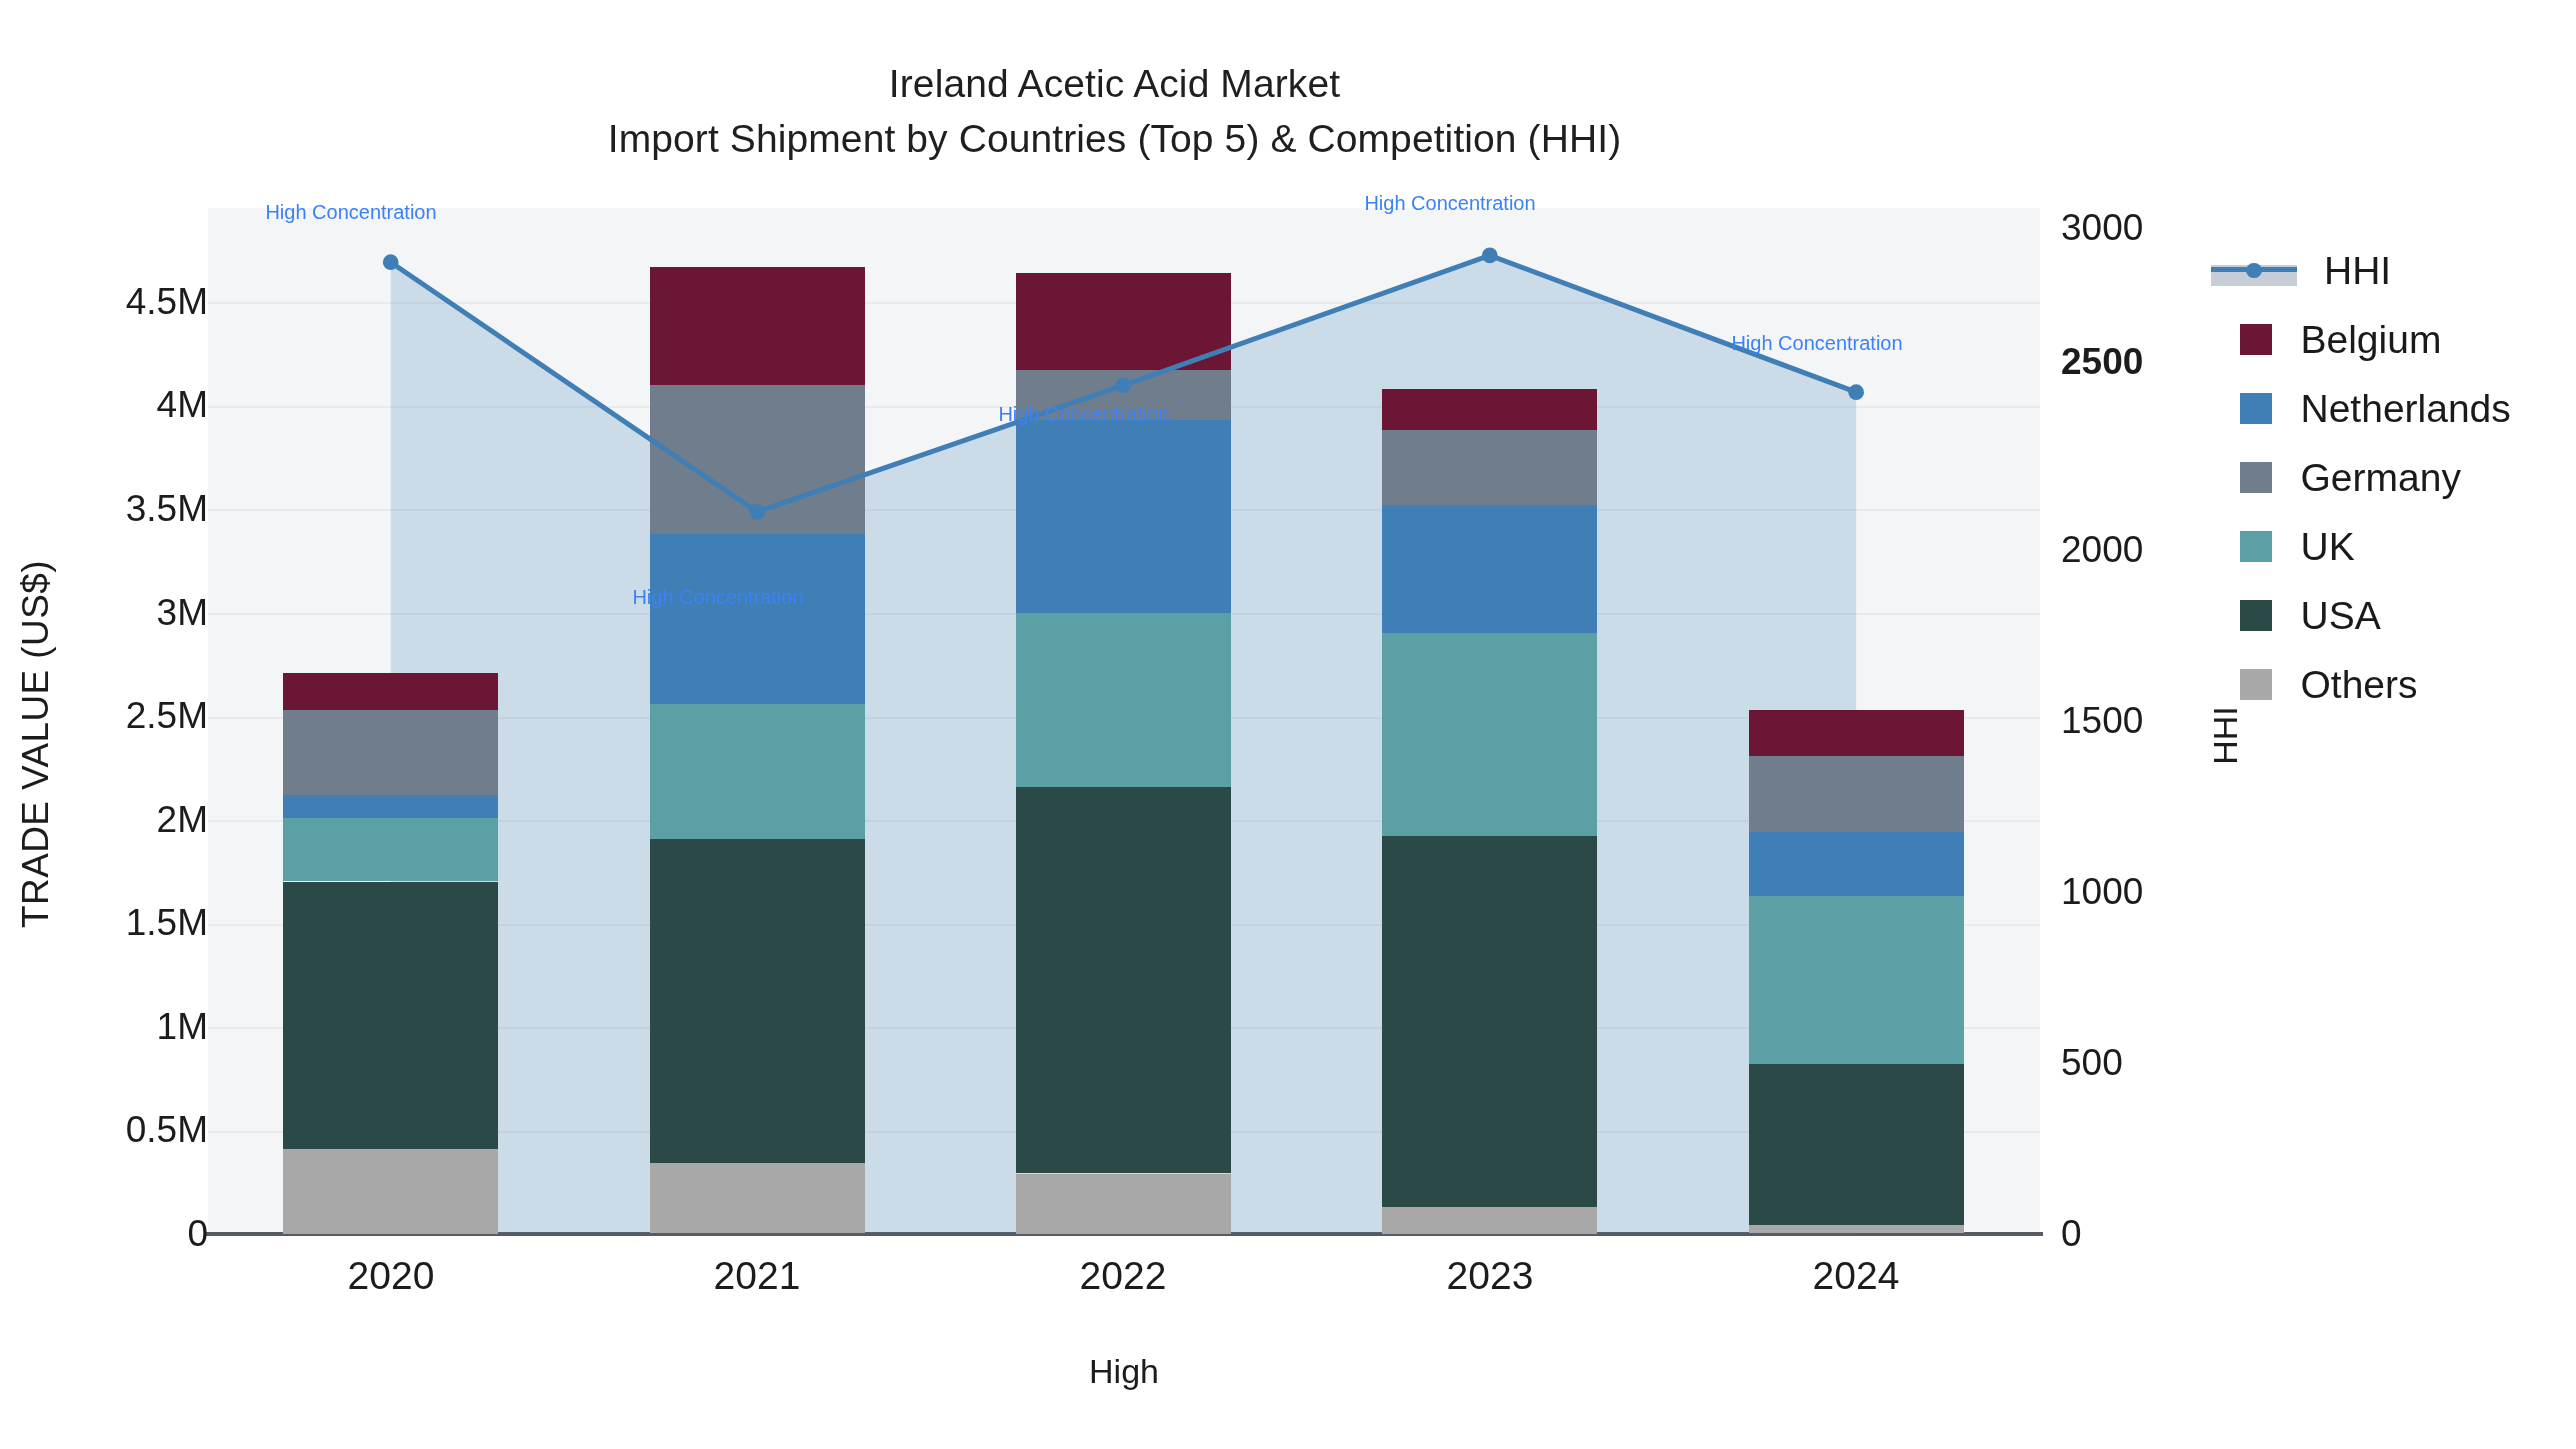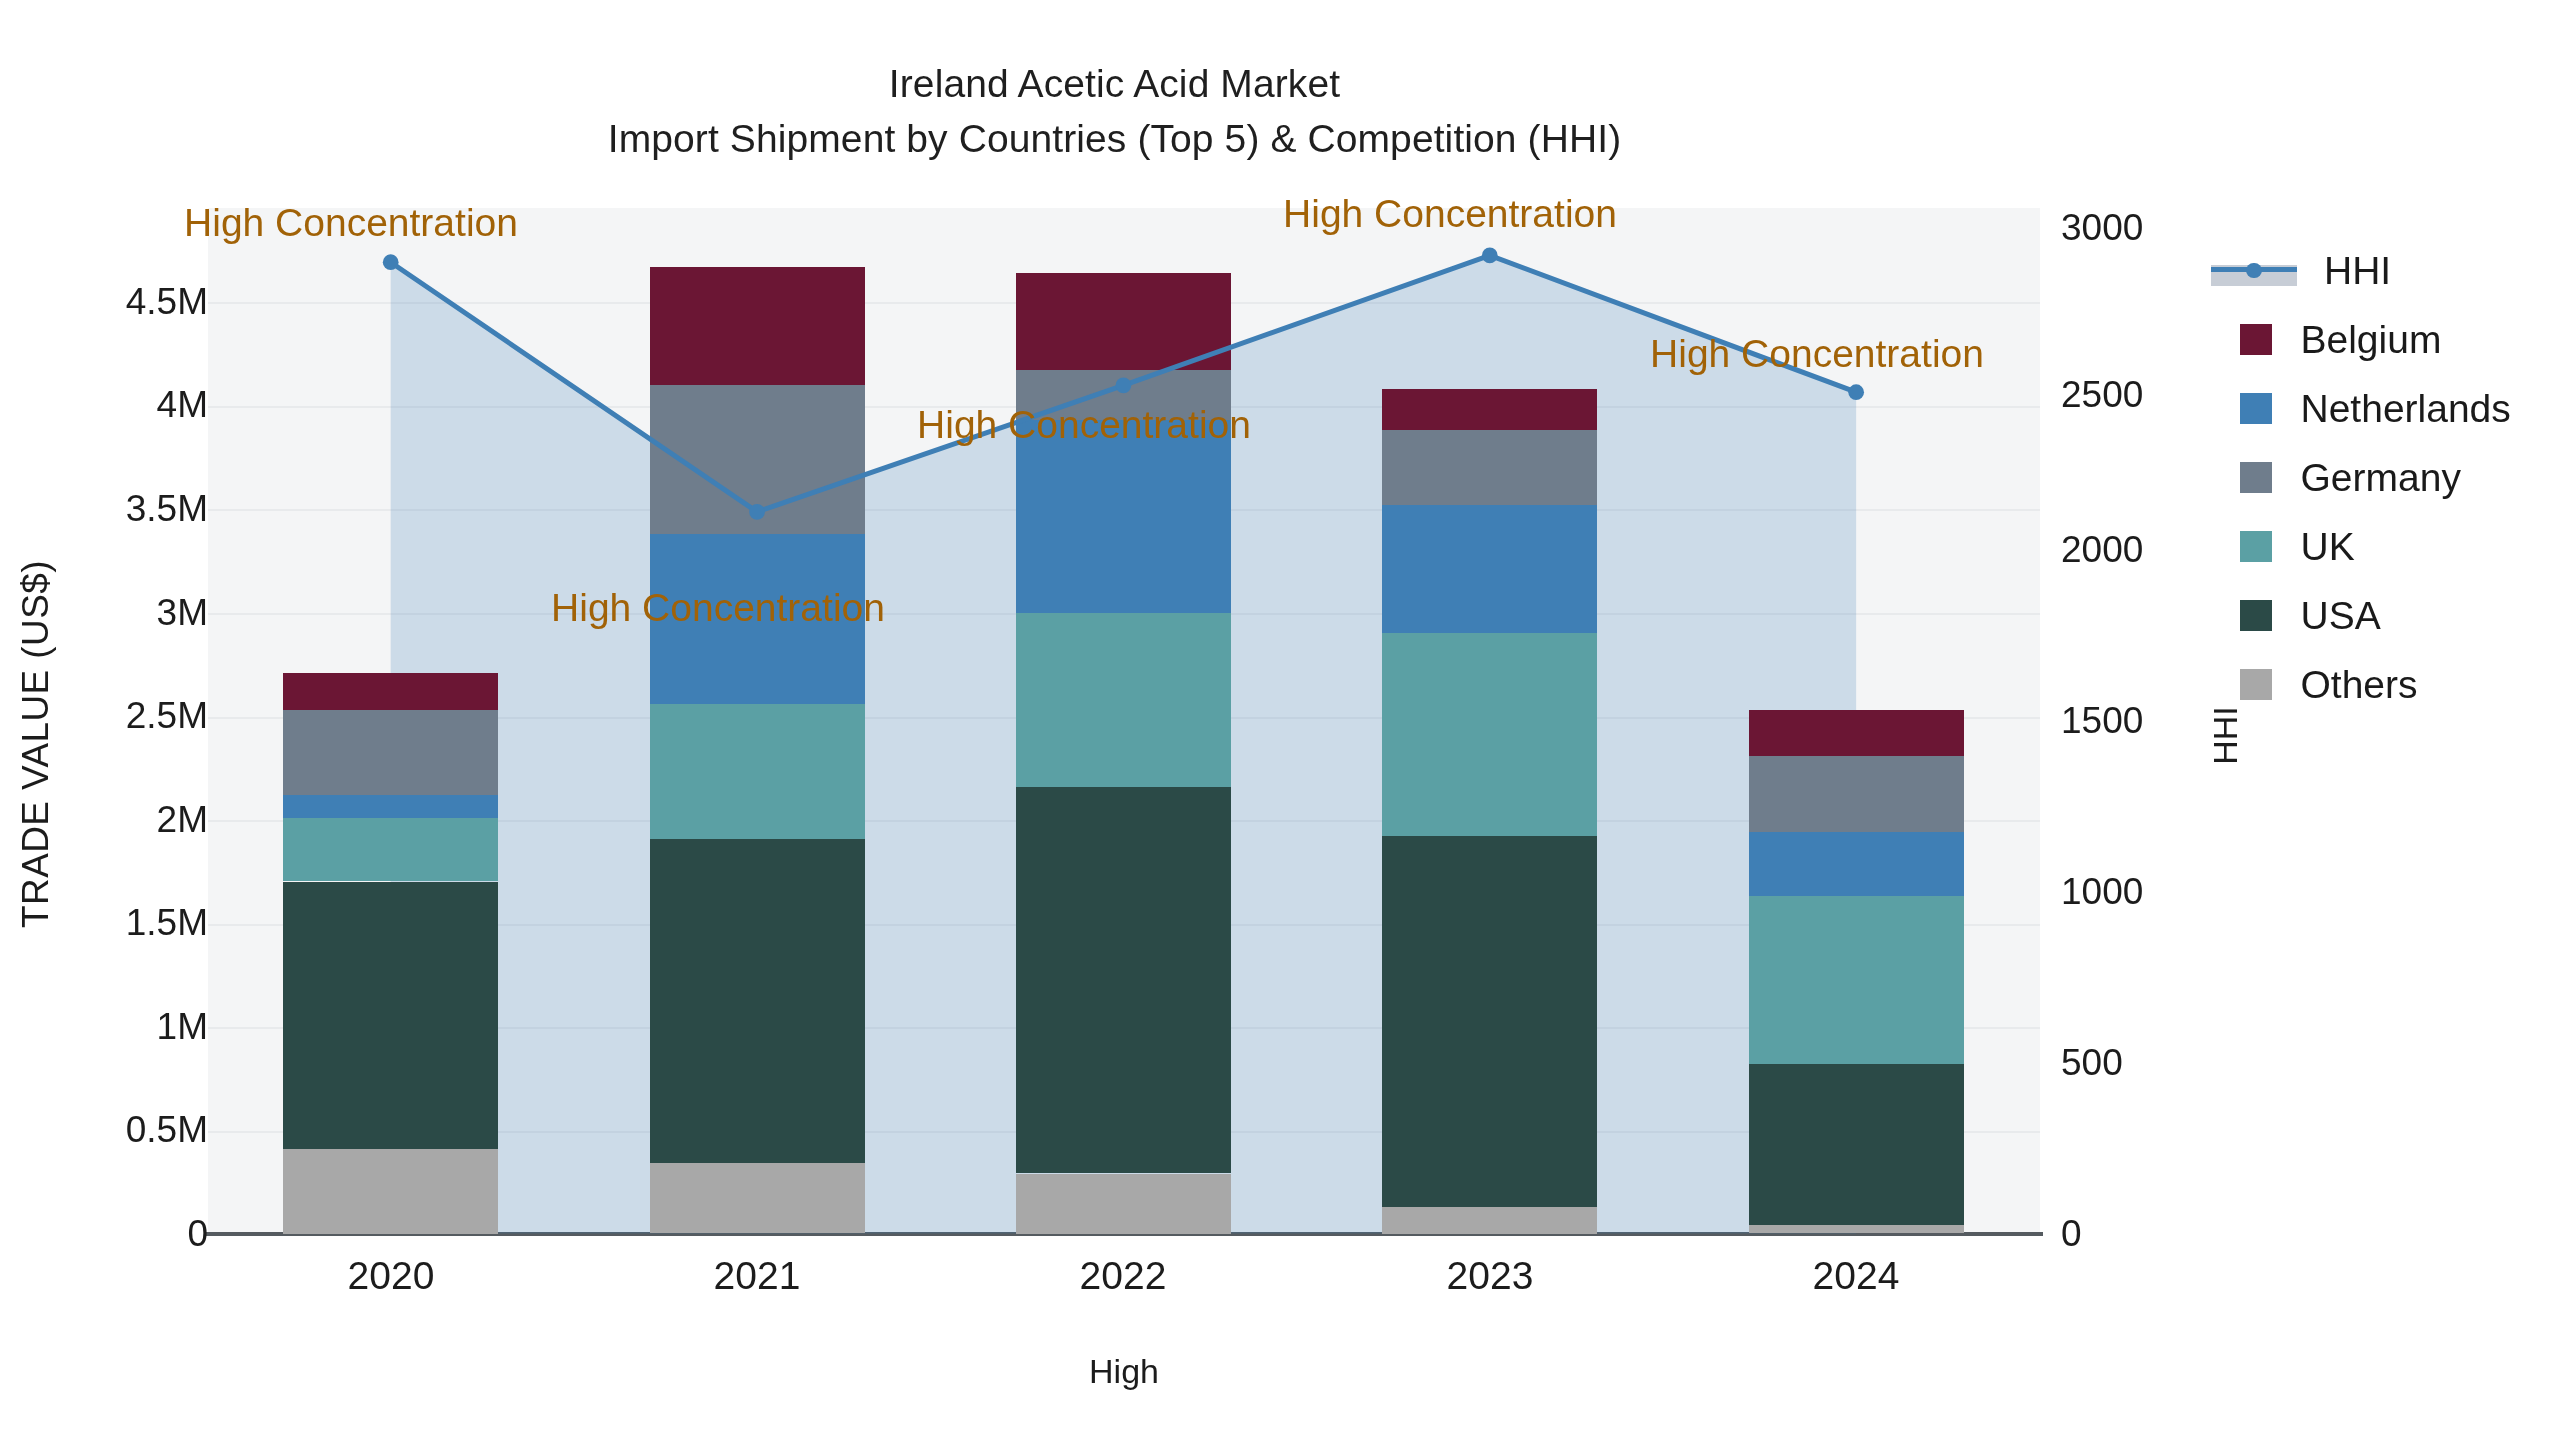--- a/index.html
+++ b/index.html
@@ -37,21 +37,21 @@
   .xtitle{position:absolute;left:208px;top:1352px;width:1832px;text-align:center;
           font-size:34px;color:#1c1c1c;}
 
   
   .bar-seg{position:absolute;}
 
   
   .hhi-svg{position:absolute;left:208px;top:208px;width:1832px;height:1026px;}
 
   
-  .ann{position:absolute;font-size:39px;color:#a16207;white-space:nowrap;
+  .ann{position:absolute;font-size:20px;color:#3b82f6;white-space:nowrap;
        transform:translateX(-50%);}
 
   
   .legend{position:absolute;left:2211px;top:236px;}
   .leg-row{display:flex;align-items:center;height:69px;}
   .leg-swatch{width:31.5px;height:31.5px;margin-right:27px;flex:0 0 auto;}
   .leg-line{width:86px;height:31.5px;margin-right:27px;position:relative;flex:0 0 auto;}
   .leg-line .lband{position:absolute;left:0;right:0;top:10px;height:21.5px;background:#c7cdd6;}
   .leg-line .lstroke{position:absolute;left:0;right:0;top:12px;height:5px;background:#3f7fb5;}
   .leg-line .ldot{position:absolute;left:50%;top:7.9px;margin-left:-7.9px;width:15.7px;height:15.7px;
@@ -90,21 +90,21 @@
       <div class="ylab" style="top: 716px;">2.5M</div>
       <div class="ylab" style="top: 613px;">3M</div>
       <div class="ylab" style="top: 509px;">3.5M</div>
       <div class="ylab" style="top: 405px;">4M</div>
       <div class="ylab" style="top: 302px;">4.5M</div>
       <div class="y2lab" style="top: 1234px;">0</div>
       <div class="y2lab" style="top: 1063px;">500</div>
       <div class="y2lab" style="top: 892px;">1000</div>
       <div class="y2lab" style="top: 721px;">1500</div>
       <div class="y2lab" style="top: 550px;">2000</div>
-      <div class="y2lab" style="top: 395px;">2500</div>
+      <div class="y2lab" style="top: 362px; font-weight: bold;">2500</div>
       <div class="y2lab" style="top: 208px; margin-top: 20px;">3000</div>
       <svg class="hhi-svg" viewBox="0 0 3600 2025" width="2576" height="1449" style="left: 0px; top: 0px; width: 2576px; height: 1449px;">
         <path d="M 546 1724 L 546 366.48 L 1058 715.42 L 1570 538.56 L 2082 356.91999999999985 L 2594 548.1200000000001 L 2594 1724 Z" fill="#3f7fb5" fill-opacity="0.22"></path>
       </svg>
       <div class="bar-seg" title="Others" style="left: 283px; top: 1149px; width: 215px; height: 85px; background: rgb(168, 168, 168);"></div>
       <div class="bar-seg" title="USA" style="left: 283px; top: 882px; width: 215px; height: 267px; background: rgb(43, 74, 71);"></div>
       <div class="bar-seg" title="UK" style="left: 283px; top: 817px; width: 215px; height: 64px; background: rgb(91, 160, 164);"></div>
       <div class="bar-seg" title="Netherlands" style="left: 283px; top: 795px; width: 215px; height: 23px; background: rgb(63, 127, 181);"></div>
       <div class="bar-seg" title="Germany" style="left: 283px; top: 710px; width: 215px; height: 85px; background: rgb(111, 125, 140);"></div>
       <div class="bar-seg" title="Belgium" style="left: 283px; top: 673px; width: 215px; height: 37px; background: rgb(107, 22, 52);"></div>

